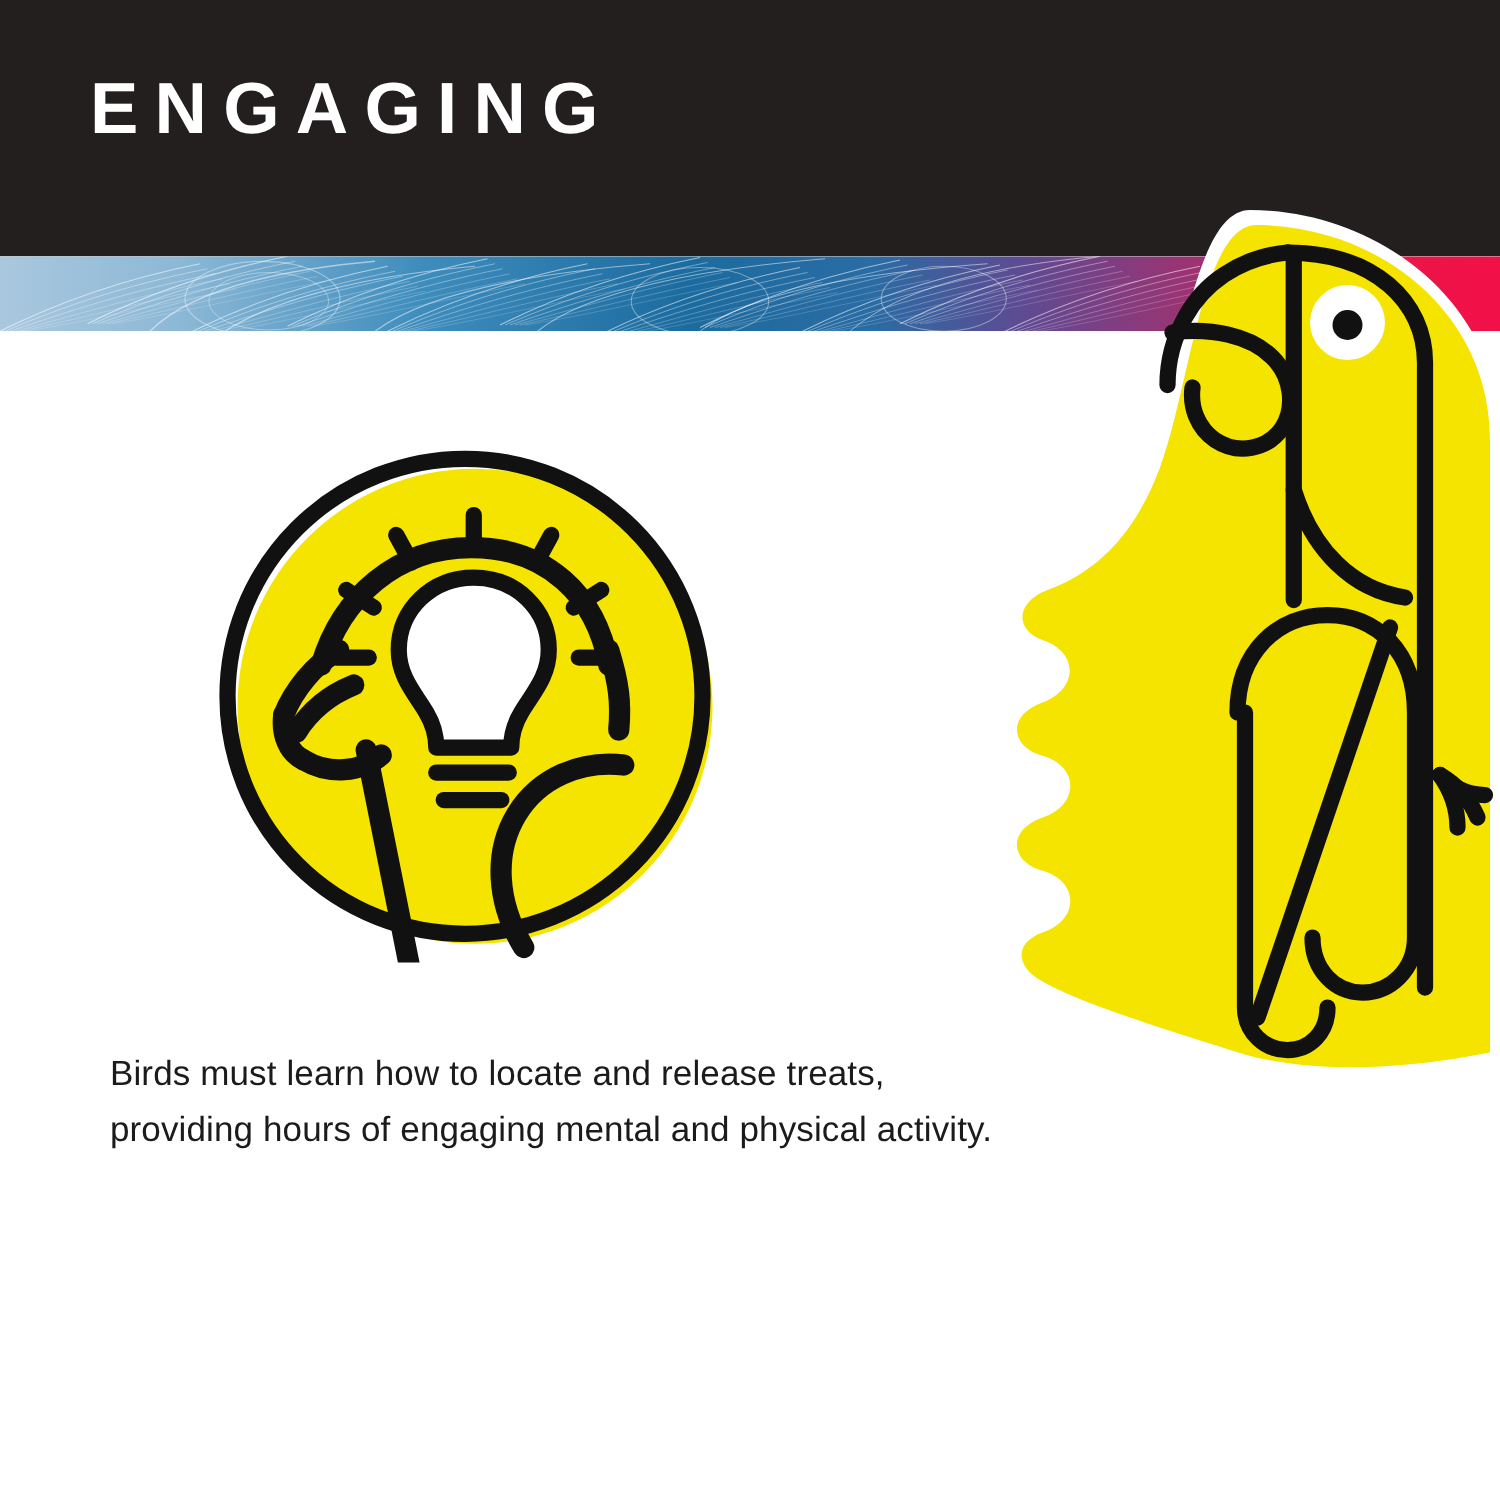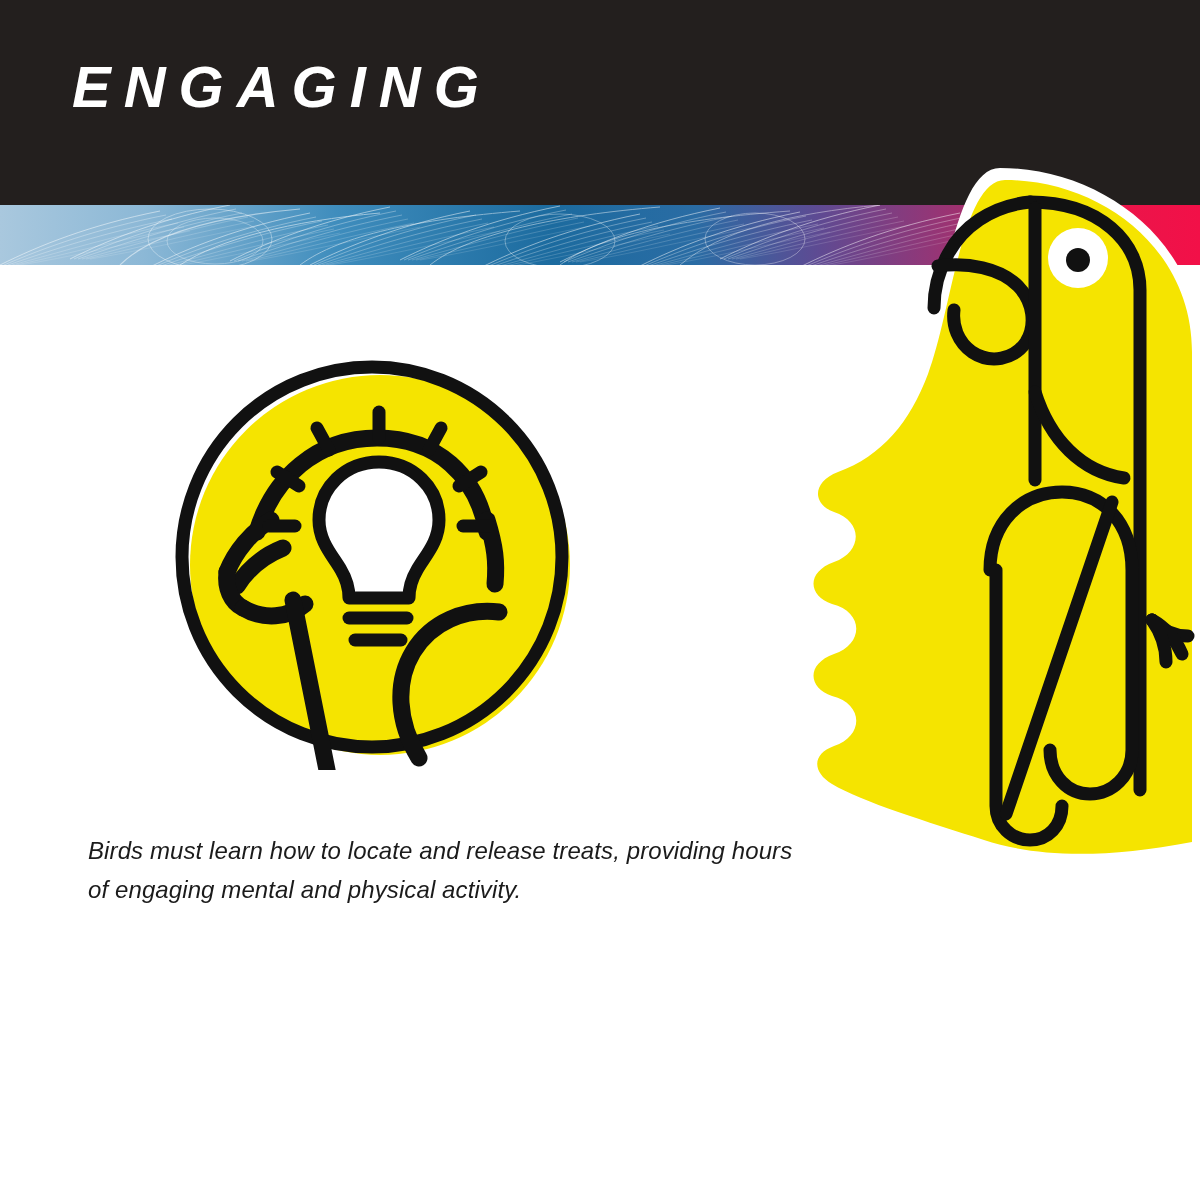--- a/index.html
+++ b/index.html
@@ -7,21 +7,20 @@
     width:1200px;height:1200px;
     background:#ffffff;
     font-family:"Liberation Sans", sans-serif;
     overflow:hidden;
   }
   .canvas{
     position:relative;
     width:1200px;height:996px;
     background:#ffffff;
     overflow:hidden;
-    font-style:italic;
   }
 
   
   .header-bar{
     position:absolute;left:0;top:0;width:1200px;height:205px;
     background:#231f1e;
   }
   .header-title{
     position:absolute;left:72px;top:58px;
     font-size:58px;
@@ -46,21 +45,21 @@
 
   
   .icon-badge{
     position:absolute;left:165px;top:350px;width:420px;height:420px;
   }
   .icon-badge svg{display:block;width:100%;height:100%;}
 
   
   .body-copy{
     position:absolute;left:88px;top:808px;width:712px;
-    font-size:24px;
+    font-size:28px;
     line-height:1.62;
     color:#1b1b1b;
     letter-spacing:0.1px;
   }
 </style>
 </head>
 <body>
 
 <div class="canvas">
 

